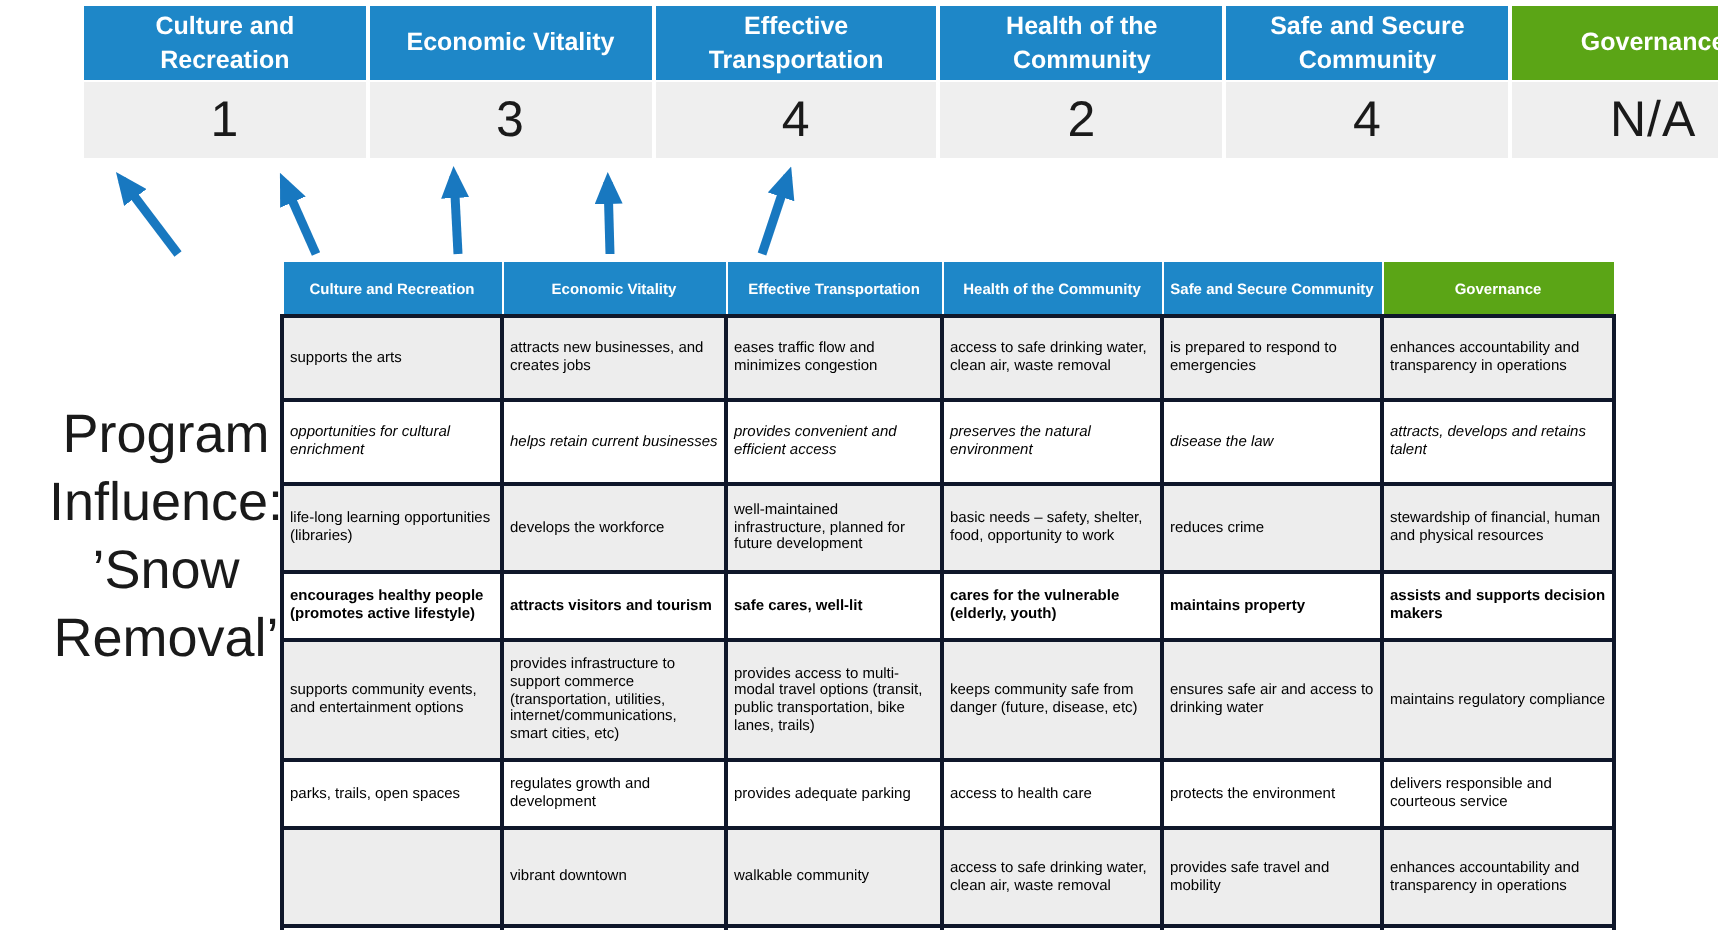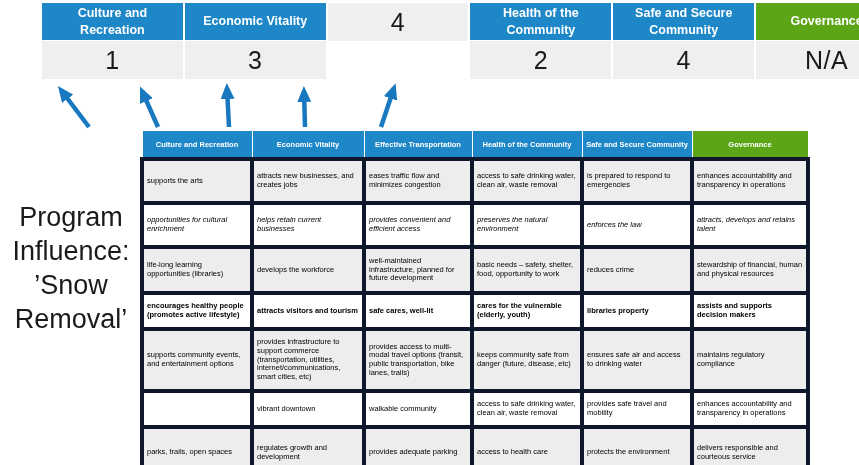--- a/index.html
+++ b/index.html
@@ -18,34 +18,34 @@
   .scol.gov .shead{background:#5BA516;}
   .sscore{
     height:38px;background:#EFEFEF;display:flex;align-items:center;justify-content:center;
     font-size:25px;color:#1a1a1a;letter-spacing:.5px;
   }
   
   .arrows{position:absolute;left:0;top:78px;width:430px;height:54px;}
   
   .ptitle{
     position:absolute;left:0;top:200px;width:142px;text-align:center;
-    font-size:27px;line-height:1.26;color:#1a1a1a;white-space:pre-line;
+    font-size:27px;line-height:1.26;color:#1a1a1a;white-space:pre-line;padding-left:12px;
   }
   
   table.matrix{
     position:absolute;left:140px;top:130px;border-collapse:collapse;table-layout:fixed;
     width:666px;
   }
   table.matrix th{
     background:#1E87C8;color:#fff;font-weight:bold;font-size:7.5px;height:24px;
     border:1px solid #fff;text-align:center;line-height:1.2;padding:1px 2px;
   }
   table.matrix th.gov{background:#5BA516;}
   table.matrix td{
-    font-size:7.5px;line-height:1.16;padding:2px 3px;border:4px solid #0f172a;
+    font-size:7.5px;line-height:1.16;padding:2px 3px;border:2px solid #0f172a;
     color:#000;vertical-align:middle;text-align:left;word-wrap:break-word;
   }
   table.matrix tbody tr:nth-child(odd) td{background:#EDEDED;}
   table.matrix tbody tr:nth-child(even) td{background:#ffffff;}
   table.matrix tbody td.hl{background:#FDFD9F;}
   table.matrix tbody tr:nth-child(1) td{height:36px;}
   table.matrix tbody tr:nth-child(2) td{height:36px;font-style:italic;}
   table.matrix tbody tr:nth-child(3) td{height:38px;}
   table.matrix tbody tr:nth-child(4) td{height:28px;font-weight:bold;}
   table.matrix tbody tr:nth-child(5) td{height:54px;margin-top:44px;}
@@ -62,20 +62,22 @@
   <div class="scol">
     <div class="shead">Culture and
 Recreation</div>
     <div class="sscore">1</div>
   </div>
   <div class="scol">
     <div class="shead">Economic Vitality</div>
     <div class="sscore">3</div>
   </div>
   <div class="scol">
+    <div class="shead">Effective
+Transportation</div>
     <div class="sscore">4</div>
   </div>
   <div class="scol">
     <div class="shead">Health of the
 Community</div>
     <div class="sscore">2</div>
   </div>
   <div class="scol">
     <div class="shead">Safe and Secure
 Community</div>
@@ -131,62 +133,62 @@
         <td class="hl">eases traffic flow and minimizes congestion</td>
         <td>access to safe drinking water, clean air, waste removal</td>
         <td class="hl">is prepared to respond to emergencies</td>
         <td>enhances accountability and transparency in operations</td>
       </tr>
       <tr>
         <td>opportunities for cultural enrichment</td>
         <td class="hl">helps retain current businesses</td>
         <td class="hl">provides convenient and efficient access</td>
         <td>preserves the natural environment</td>
-        <td>enforces the law</td>
+        <td>disease the law</td>
         <td>attracts, develops and retains talent</td>
       </tr>
       <tr>
         <td>life-long learning opportunities (libraries)</td>
         <td>develops the workforce</td>
         <td>well-maintained infrastructure, planned for future development</td>
         <td class="hl">basic needs – safety, shelter, food, opportunity to work</td>
         <td>reduces crime</td>
         <td>stewardship of financial, human and physical resources</td>
       </tr>
       <tr>
         <td>encourages healthy people (promotes active lifestyle)</td>
         <td>attracts visitors and tourism</td>
         <td class="hl">safe cares, well-lit</td>
         <td class="hl">cares for the vulnerable (elderly, youth)</td>
-        <td class="hl">libraries property</td>
+        <td class="hl">maintains property</td>
         <td>assists and supports decision makers</td>
       </tr>
       <tr>
         <td>supports community events, and entertainment options</td>
         <td class="hl">provides infrastructure to support commerce (transportation, utilities, internet/communications, smart cities, etc)</td>
         <td class="hl">provides access to multi-modal travel options (transit, public transportation, bike lanes, trails)</td>
         <td class="hl">keeps community safe from danger (future, disease, etc)</td>
         <td>ensures safe air and access to drinking water</td>
         <td>maintains regulatory compliance</td>
       </tr>
       <tr>
+        <td class="hl">parks, trails, open spaces</td>
+        <td>regulates growth and development</td>
+        <td>provides adequate parking</td>
+        <td>access to health care</td>
+        <td>protects the environment</td>
+        <td>delivers responsible and courteous service</td>
+      </tr>
+      <tr>
         <td></td>
         <td>vibrant downtown</td>
         <td>walkable community</td>
         <td>access to safe drinking water, clean air, waste removal</td>
         <td class="hl">provides safe travel and mobility</td>
         <td>enhances accountability and transparency in operations</td>
-      </tr>
-      <tr>
-        <td class="hl">parks, trails, open spaces</td>
-        <td>regulates growth and development</td>
-        <td>provides adequate parking</td>
-        <td>access to health care</td>
-        <td>protects the environment</td>
-        <td>delivers responsible and courteous service</td>
       </tr>
       <tr>
         <td></td>
         <td></td>
         <td></td>
         <td></td>
         <td class="hl">looks after it's most vulnerable</td>
         <td></td>
       </tr>
     </tbody>

